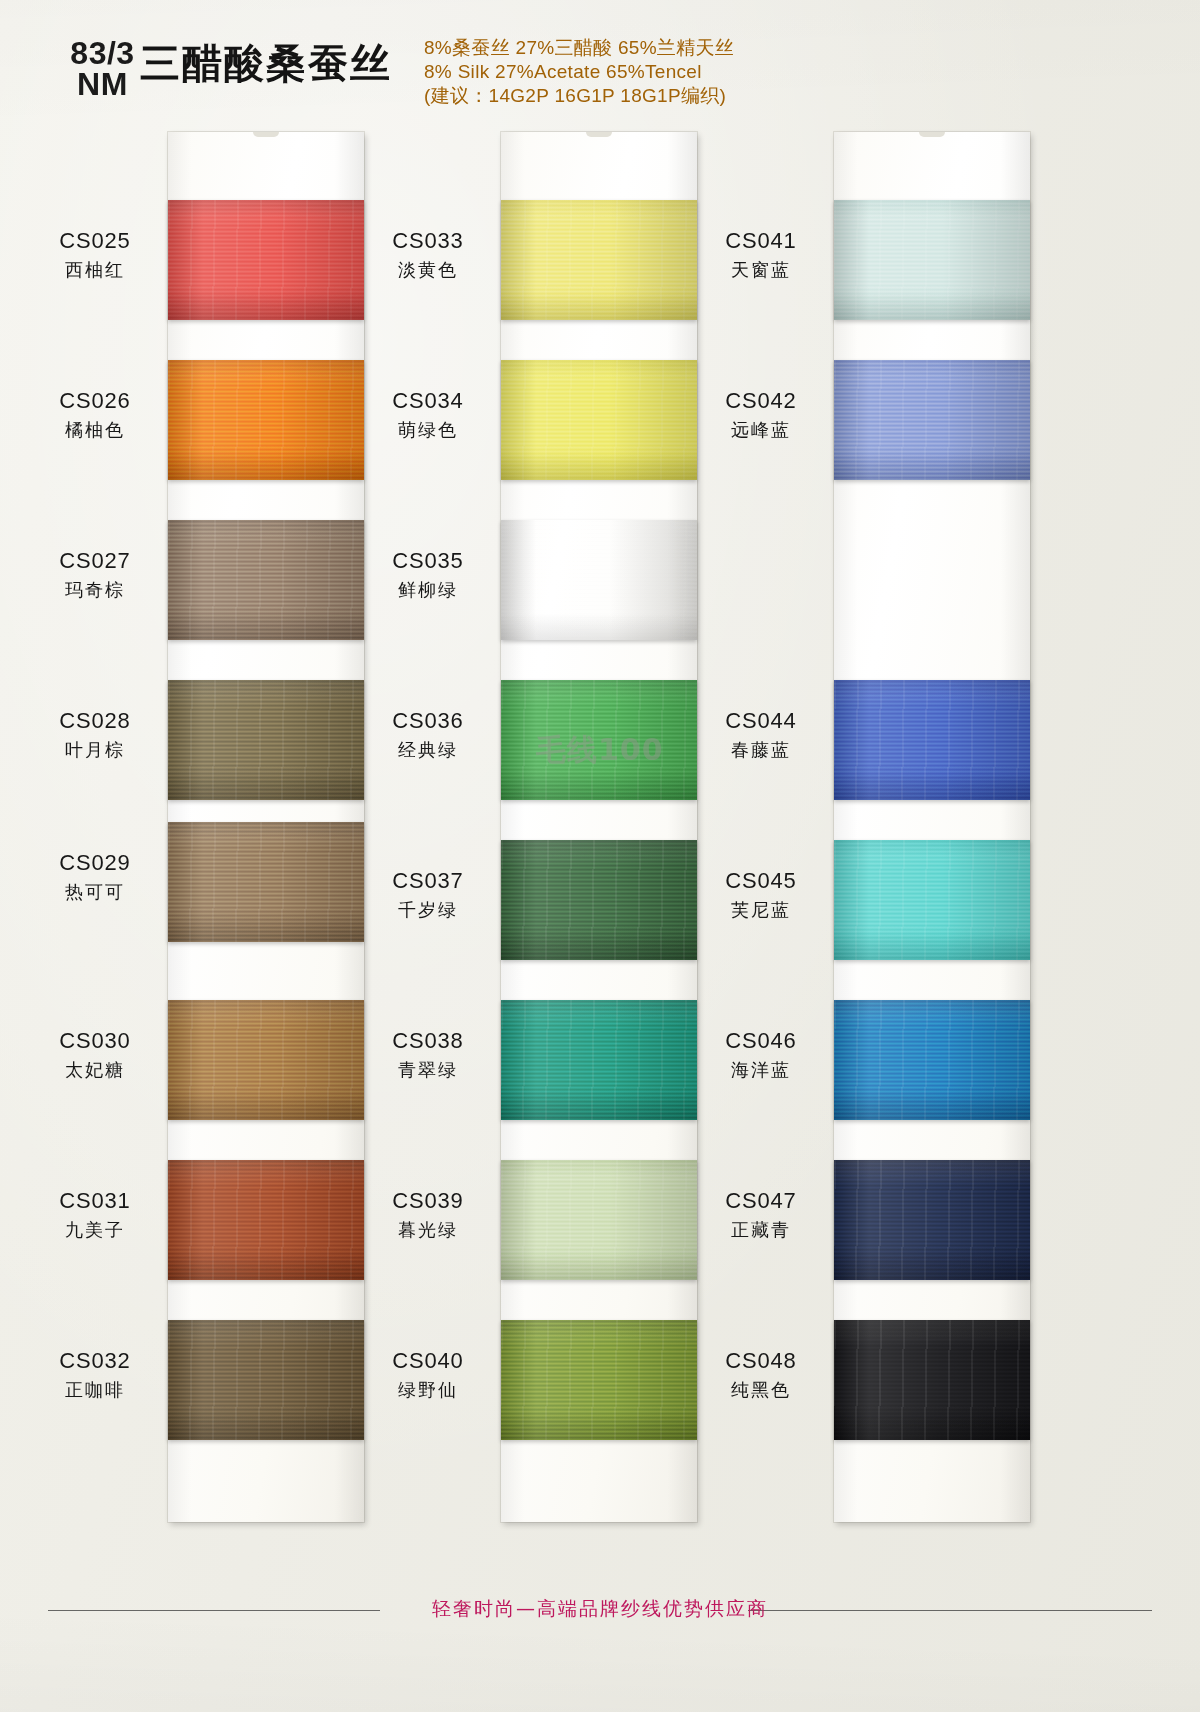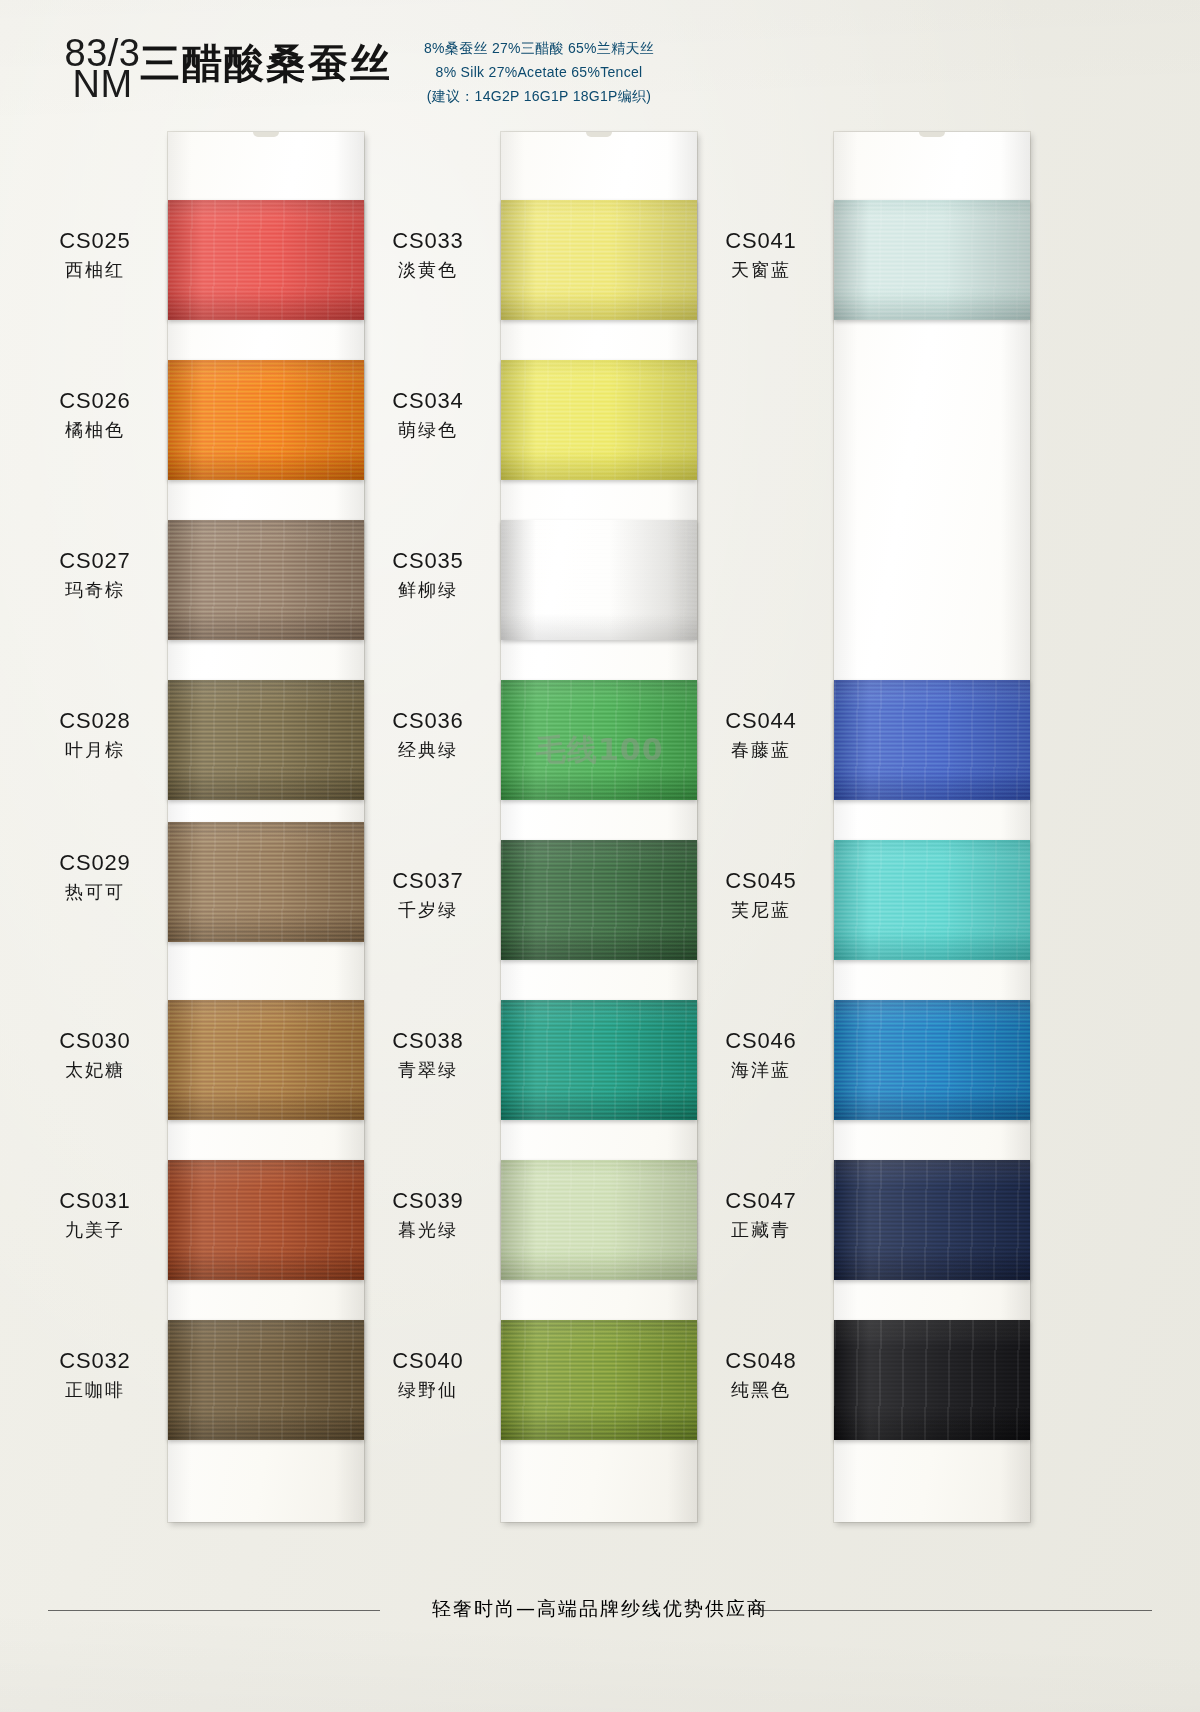--- a/index.html
+++ b/index.html
@@ -23,33 +23,33 @@
       linear-gradient(178deg, rgba(0,0,0,0.012) 0%, rgba(0,0,0,0) 8%),
       linear-gradient(2deg, rgba(0,0,0,0.02) 0%, rgba(0,0,0,0) 6%);
     pointer-events:none;
   }
 
   
   .header{position:absolute;left:0;top:0;width:1200px;height:120px;}
   .hdr-gauge{
     position:absolute;left:60px;top:38px;width:85px;
     text-align:center;color:#1b1b1b;
-    font-size:38px;line-height:31px;letter-spacing:0.5px;
+    font-size:32px;line-height:31px;letter-spacing:0.5px;font-weight:bold;
   }
   .hdr-gauge .g2{display:block;}
   .hdr-title{
     position:absolute;left:140px;top:38px;
     font-size:40px;line-height:50px;letter-spacing:2px;
     font-weight:700;color:#141414;
     font-family:"DejaVu Sans","Liberation Sans",sans-serif;
   }
   .hdr-comp{
     position:absolute;left:424px;top:36px;
-    color:#0c4a6e;font-size:14px;line-height:24px;
-    letter-spacing:0.3px;white-space:nowrap;text-align:center;
+    color:#a16207;font-size:19px;line-height:24px;
+    letter-spacing:0.3px;white-space:nowrap;
   }
   .hdr-comp div{height:24px;}
 
   
   .board{position:absolute;left:0;top:120px;width:1200px;height:1420px;}
   .col{
     position:absolute;top:0;width:336px;height:1420px;
   }
   .col-0{left:32px;}
   .col-1{left:365px;}
@@ -131,21 +131,21 @@
 
   
   .footer{position:absolute;left:0;top:1588px;width:1200px;height:60px;}
   .footer .rule{
     position:absolute;top:22px;height:1px;background:#3a3a3a;opacity:.75;
   }
   .footer .rule.left{left:48px;width:332px;}
   .footer .rule.right{left:748px;width:404px;}
   .footer .slogan{
     position:absolute;left:0;right:0;top:8px;text-align:center;
-    font-size:19px;letter-spacing:2px;color:#000000;
+    font-size:19px;letter-spacing:2px;color:#be185d;
     font-family:"DejaVu Sans","Liberation Sans",sans-serif;
   }
 </style>
 </head>
 <body>
 
 <div class="paper-bg"></div>
 <div class="paper-fold"></div>
 
 <div class="header">
@@ -373,20 +373,32 @@
           <span class="code">CS041</span>
           <span class="name">天窗蓝</span>
         </div>
         <div class="swatch">
           <div class="fill" style="background: linear-gradient(rgb(192, 219, 214) 0%, rgb(212, 232, 228) 14%, rgb(212, 232, 228) 72%, rgb(192, 219, 214) 100%);"></div>
           <div class="threads"></div>
           <div class="wisps"></div>
           <div class="sheen"></div>
         </div>
       </div>
+      <div class="row" style="top: 222px;">
+        <div class="label">
+          <span class="code">CS042</span>
+          <span class="name">远峰蓝</span>
+        </div>
+        <div class="swatch">
+          <div class="fill" style="background: linear-gradient(rgb(117, 137, 201) 0%, rgb(139, 158, 216) 14%, rgb(139, 158, 216) 72%, rgb(117, 137, 201) 100%);"></div>
+          <div class="threads"></div>
+          <div class="wisps"></div>
+          <div class="sheen"></div>
+        </div>
+      </div>
       <div class="row" style="top: 542px;">
         <div class="label">
           <span class="code">CS044</span>
           <span class="name">春藤蓝</span>
         </div>
         <div class="swatch">
           <div class="fill" style="background: linear-gradient(rgb(52, 81, 178) 0%, rgb(70, 101, 198) 14%, rgb(70, 101, 198) 72%, rgb(52, 81, 178) 100%);"></div>
           <div class="threads"></div>
           <div class="wisps"></div>
           <div class="sheen"></div>

